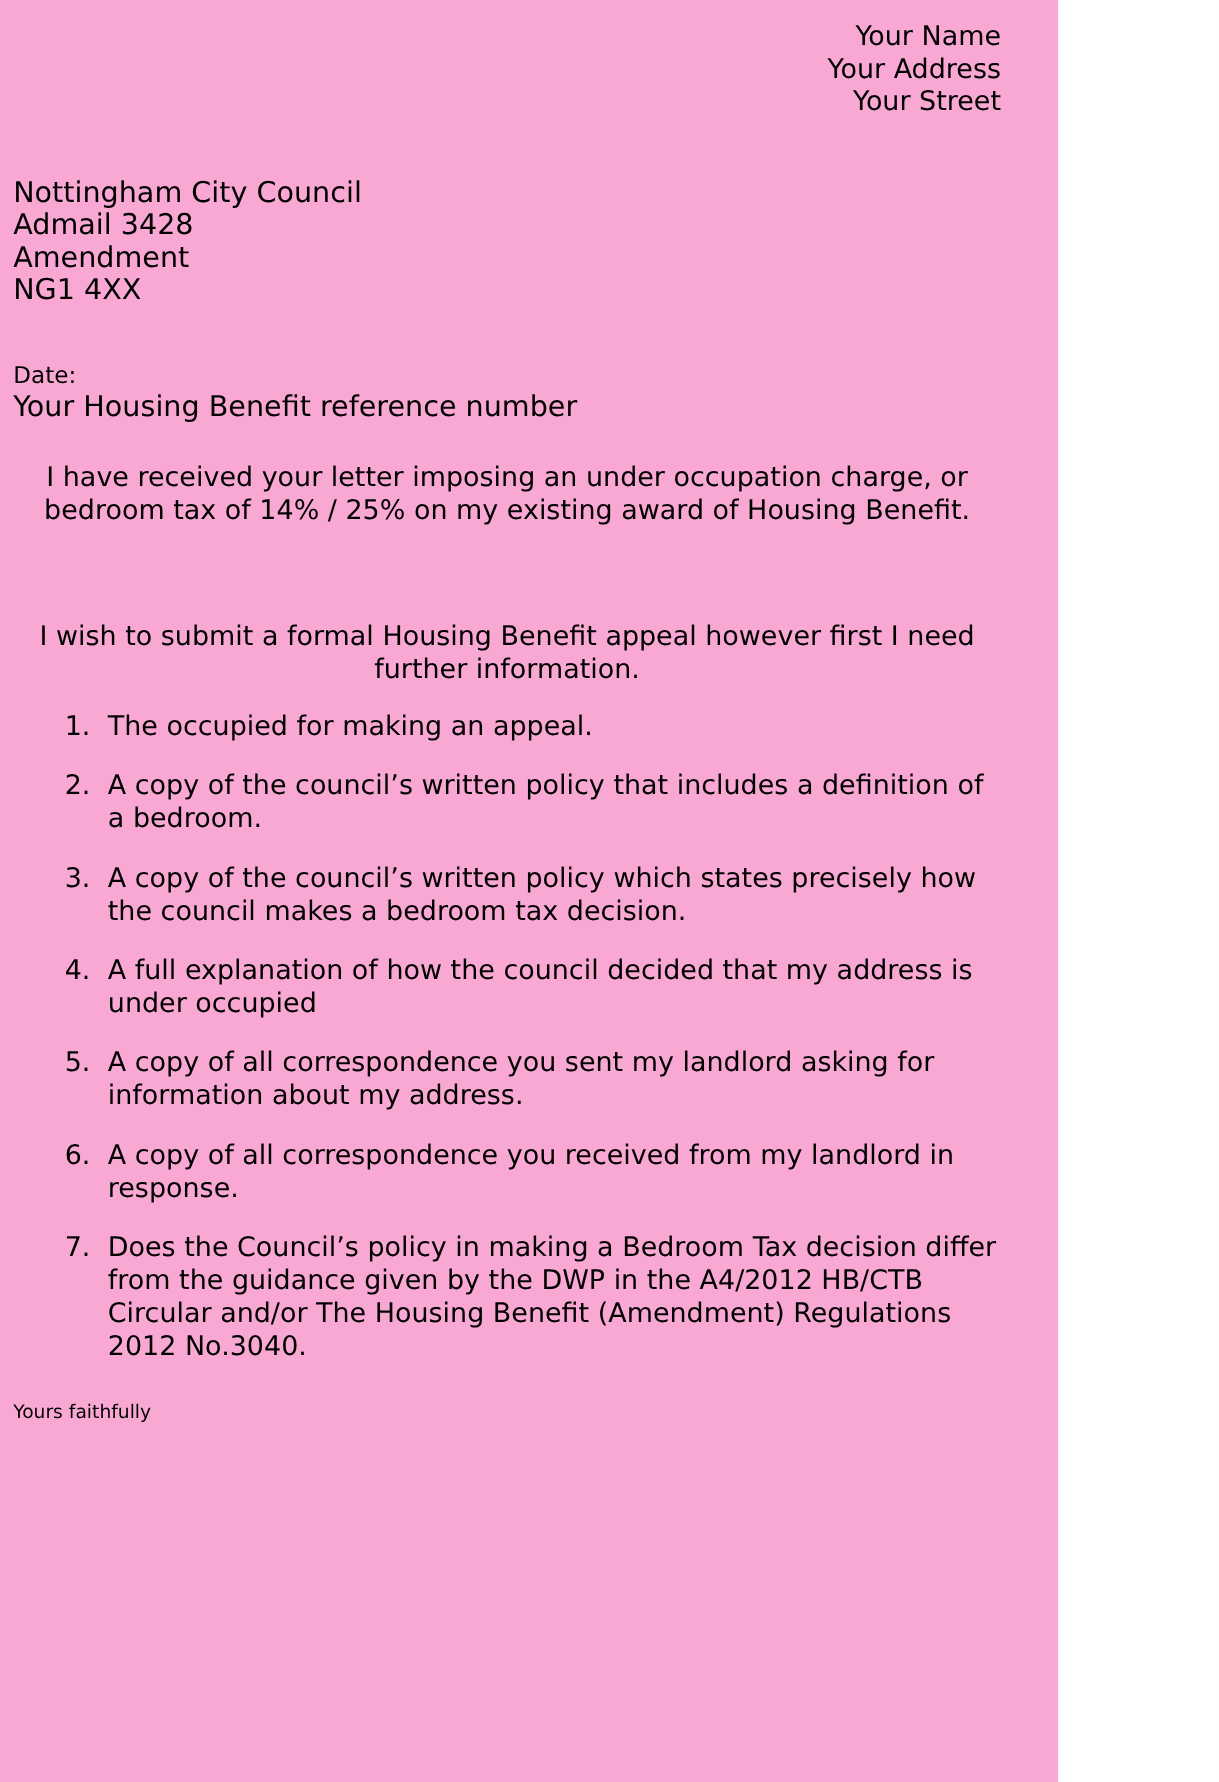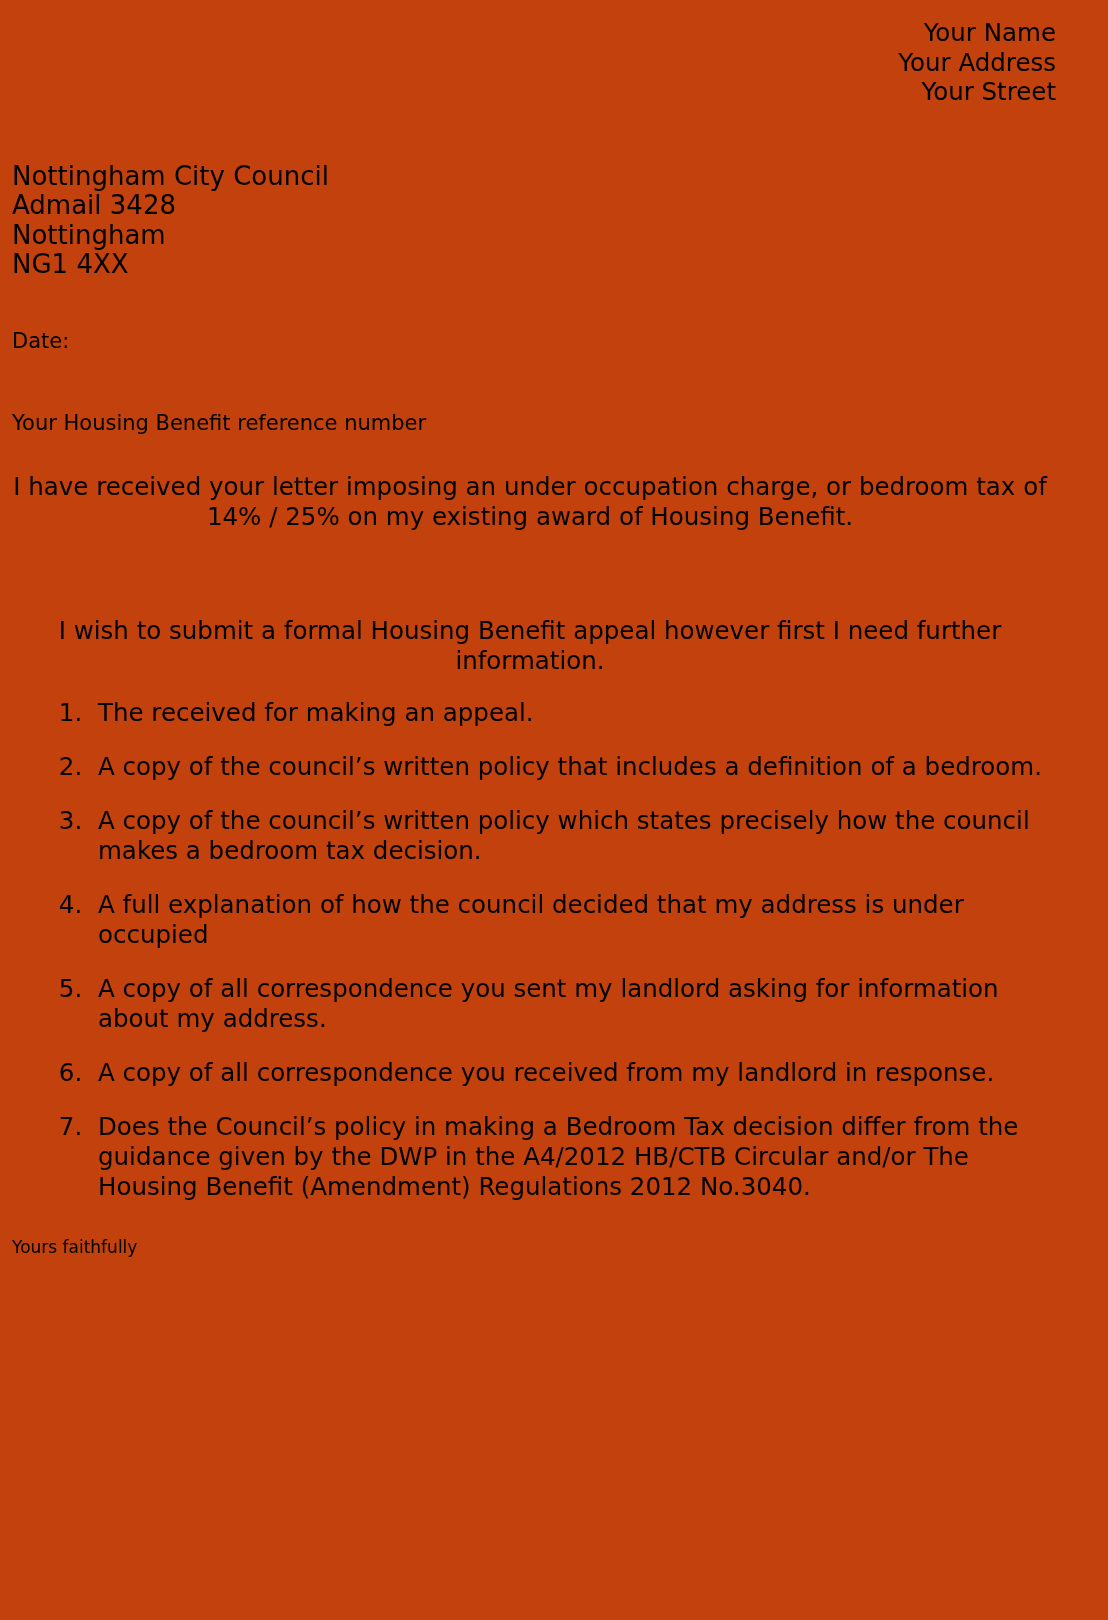--- a/index.html
+++ b/index.html
@@ -7,23 +7,23 @@
     margin: 0;
     padding: 0;
     background: #ffffff;
   }
   body {
     font-family: "DejaVu Sans", sans-serif;
     color: #000000;
   }
   .page {
     position: relative;
-    width: 1108px;
+    width: 962px;
     height: 1620px;
-    background: #c2410c;
+    background: #f9a8d4;
     box-sizing: border-box;
     padding: 8px 52px 0 12px;
     overflow: hidden;
   }
   .sender-block {
     text-align: right;
     font-size: 24.5px;
     line-height: 29.5px;
     margin: 0;
     padding-top: 10px;
@@ -45,22 +45,21 @@
     margin-top: 47px;
     font-size: 21px;
     line-height: 29.5px;
   }
   .salutation {
     margin-top: 54px;
     font-size: 24.5px;
     line-height: 29.5px;
   }
   .subject-line {
-    margin-top: 53px;
-    font-size: 21px;
+    font-size: 26px;
     line-height: 29.5px;
   }
   .body-para {
     margin-top: 22px;
     font-size: 24.5px;
     line-height: 30px;
     max-width: 1036px;
     text-align: center;
   }
   .body-para.gap-large {
@@ -96,36 +95,36 @@
 
   <div class="sender-block">
     <span class="sender-line">Your Name</span>
     <span class="sender-line">Your Address</span>
     <span class="sender-line">Your Street</span>
   </div>
 
   <div class="recipient-block">
     <span class="recipient-line">Nottingham City Council</span>
     <span class="recipient-line">Admail 3428</span>
-    <span class="recipient-line">Nottingham</span>
+    <span class="recipient-line">Amendment</span>
     <span class="recipient-line">NG1 4XX</span>
   </div>
 
   <div class="date-line">Date:</div>
 
 
   <div class="subject-line">Your Housing Benefit reference number</div>
 
   <div class="body-para gap-medium">I have received your letter imposing an under occupation charge, or bedroom tax of 14% / 25% on my existing award of Housing Benefit.</div>
 
   <div class="body-para gap-large">I wish to submit a formal Housing Benefit appeal however first I need further information.</div>
 
 
   <ol class="request-list">
-    <li>The received for making an appeal.</li>
+    <li>The occupied for making an appeal.</li>
     <li>A copy of the council’s written policy that includes a definition of a bedroom.</li>
     <li>A copy of the council’s written policy which states precisely how the council makes a bedroom tax decision.</li>
     <li>A full explanation of how the council decided that my address is under occupied</li>
     <li>A copy of all correspondence you sent my landlord asking for information about my address.</li>
     <li>A copy of all correspondence you received from my landlord in response.</li>
     <li>Does the Council’s policy in making a Bedroom Tax decision differ from the guidance given by the DWP in the A4/2012 HB/CTB Circular and/or The Housing Benefit (Amendment) Regulations 2012 No.3040.</li>
   </ol>
 
   <div class="closing">Yours faithfully</div>
 

